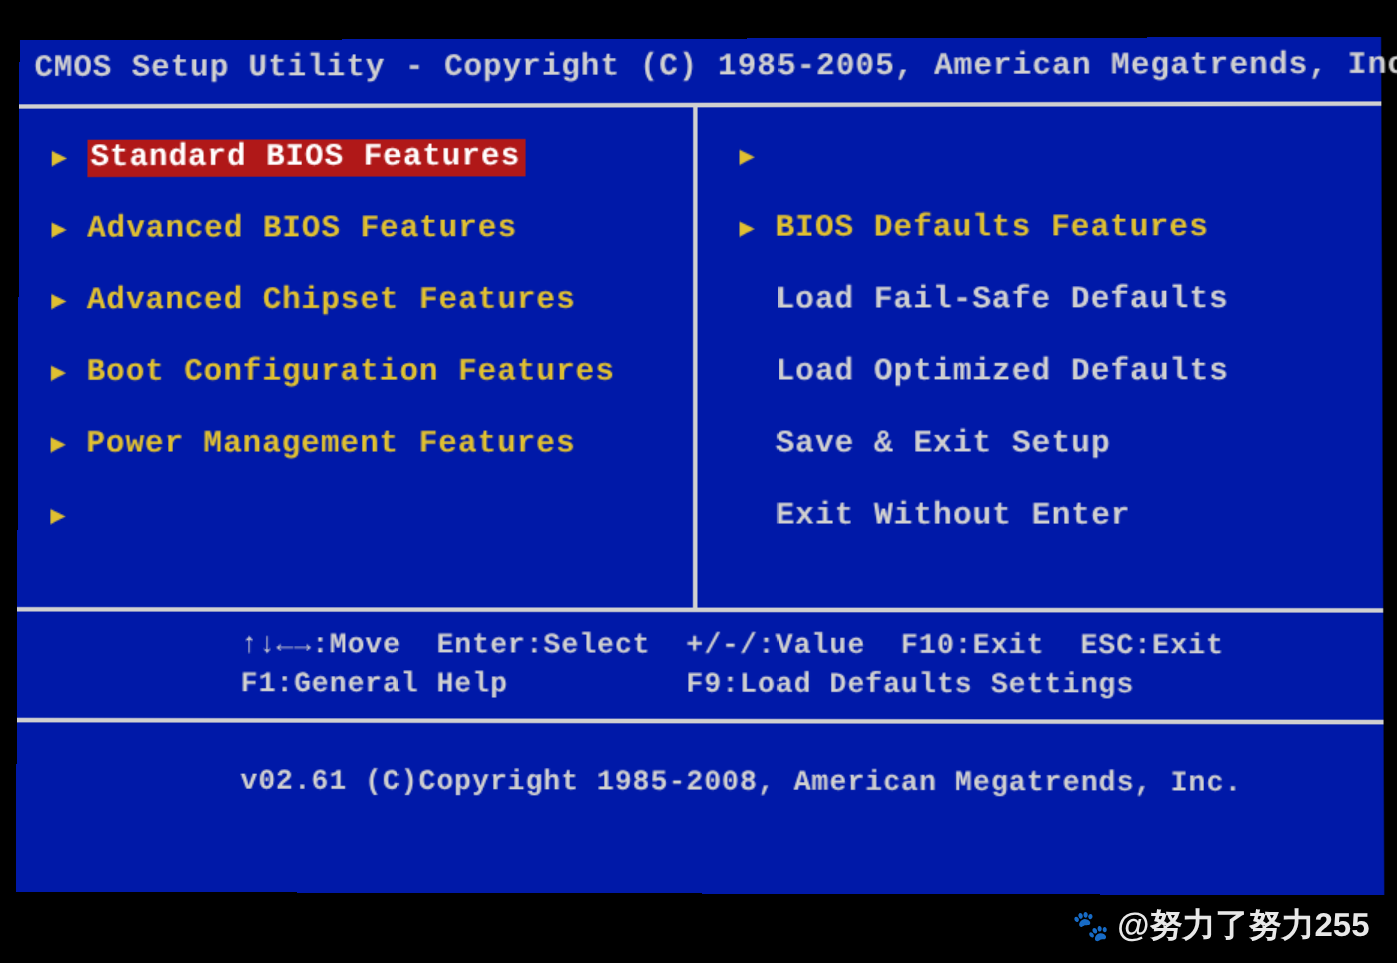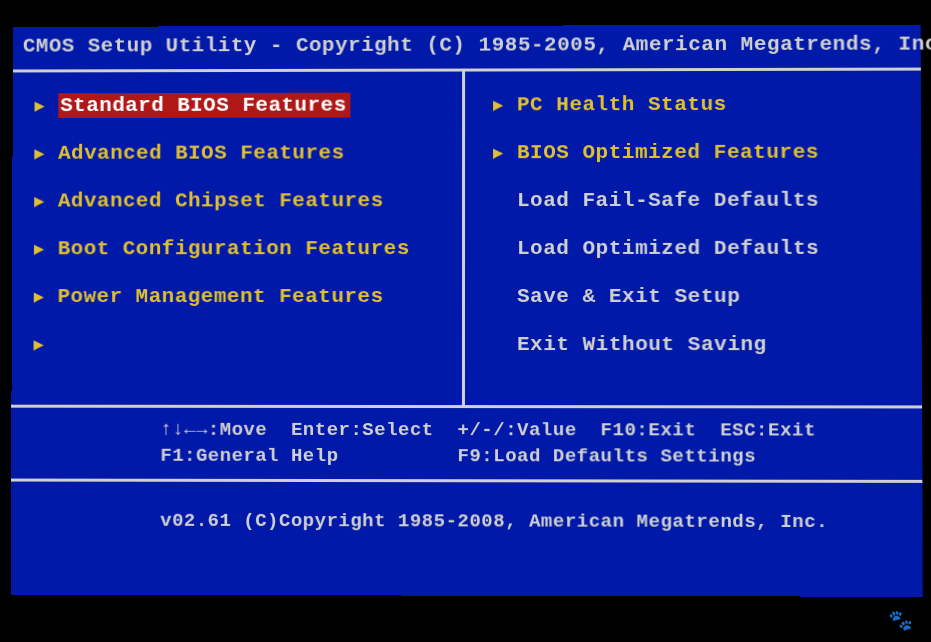--- a/index.html
+++ b/index.html
@@ -137,46 +137,46 @@
           <span class="arrow">▶</span>
           <span class="menu-label">Power Management Features</span>
         </div>
         <div class="menu-item">
           <span class="arrow">▶</span>
         </div>
       </div>
     <div class="col col-right" id="col-right">
         <div class="menu-item">
           <span class="arrow">▶</span>
-          <span class="menu-label">PC Health Status</span>
         </div>
         <div class="menu-item">
           <span class="arrow">▶</span>
-          <span class="menu-label">BIOS Optimized Features</span>
+          <span class="menu-label">BIOS Defaults Features</span>
         </div>
         <div class="menu-item">
           <span class="arrow hidden">▶</span>
           <span class="menu-label plain">Load Fail-Safe Defaults</span>
         </div>
         <div class="menu-item">
           <span class="arrow hidden">▶</span>
           <span class="menu-label plain">Load Optimized Defaults</span>
         </div>
         <div class="menu-item">
           <span class="arrow hidden">▶</span>
           <span class="menu-label plain">Save &amp; Exit Setup</span>
         </div>
         <div class="menu-item">
           <span class="arrow hidden">▶</span>
-          <span class="menu-label plain">Exit Without Saving</span>
+          <span class="menu-label plain">Exit Without Enter</span>
         </div>
       </div>
   </div>
 
   <div class="help-box"><span>↑↓←→:Move  Enter:Select  +/-/:Value  F10:Exit  ESC:Exit</span>
 <span>F1:General Help          F9:Load Defaults Settings</span></div>
 
   <div class="footer">v02.61 (C)Copyright 1985-2008, American Megatrends, Inc.</div>
 </div>
 
 <div class="watermark">
   <span class="paw">🐾</span>
+  <span>@努力了努力255</span>
 </div>
 
 </body></html>

